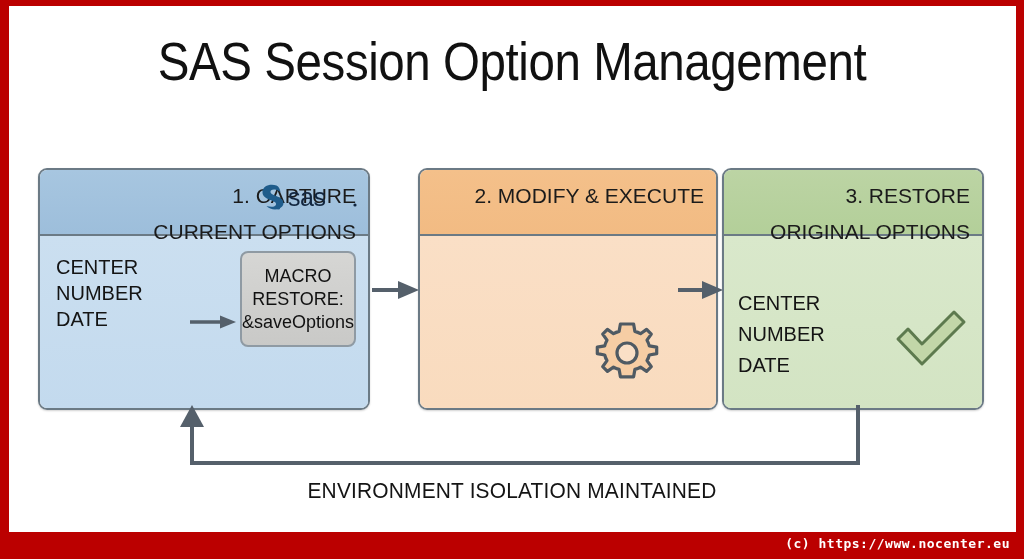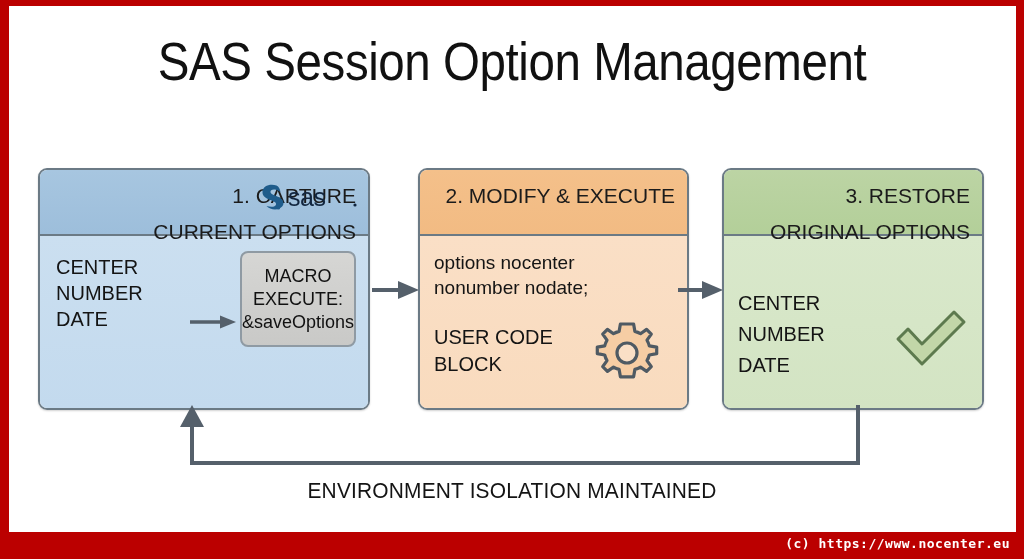--- a/index.html
+++ b/index.html
@@ -91,21 +91,21 @@
     color: #141414;
     line-height: 26px;
   }
 
   
   #stage-1 { left: 38px; width: 332px; }
   #stage-1 .stage-head { background: linear-gradient(#a7c6e0, #9dbedb); }
   #stage-1 .stage-body { background: linear-gradient(#cbdff0, #c3daee); }
 
   
-  #stage-2 { left: 418px; width: 271px; }
+  #stage-2 { left: 418px; width: 300px; }
   #stage-2 .stage-head { background: linear-gradient(#f4c08a, #f2bb83); }
   #stage-2 .stage-body { background: linear-gradient(#fadfc6, #f9dbbe); }
 
   
   #stage-3 { left: 722px; width: 262px; }
   #stage-3 .stage-head { background: linear-gradient(#bcd4a4, #b3cf99); }
   #stage-3 .stage-body { background: linear-gradient(#d9e8cb, #d3e4c3); }
 
   
   #sas-logo {
@@ -264,40 +264,36 @@
         <div class="body-line">CENTER</div>
         <div class="body-line">NUMBER</div>
         <div class="body-line">DATE</div>
       </div>
       <svg id="capture-arrow" viewBox="0 0 48 16">
         <line x1="0" y1="8" x2="32" y2="8" stroke="#55606b" stroke-width="3.4"></line>
         <polygon points="30,1.5 46,8 30,14.5" fill="#55606b"></polygon>
       </svg>
       <div id="macro-chip">
         <div class="macro-line">MACRO</div>
-        <div class="macro-line">EXECUTE:</div>
+        <div class="macro-line">RESTORE:</div>
         <div class="macro-line">&amp;saveOptions</div>
       </div>
     </div>
   </div>
 
   <svg class="connector" id="connector-1-2" viewBox="0 0 48 22">
     <line x1="0" y1="11" x2="28" y2="11" stroke="#55606b" stroke-width="4"></line>
     <polygon points="26,2 47,11 26,20" fill="#55606b"></polygon>
   </svg>
 
   <div class="stage" id="stage-2">
     <div class="stage-head">
       <div class="stage-head-text">2. MODIFY &amp; EXECUTE</div>
     </div>
     <div class="stage-body">
-      <div id="exec-code">options nocenter
-nonumber nodate;</div>
-      <div id="exec-label">USER CODE
-BLOCK</div>
       <svg id="gear-icon" viewBox="0 0 70 70">
         <path d="M35 6 l6.6 0 1.3 7.4 a22.5 22.5 0 0 1 5.6 2.3 l6.1 -4.3 4.7 4.7 -4.3 6.1 a22.5 22.5 0 0 1 2.3 5.6 l7.4 1.3 0 6.6 -7.4 1.3 a22.5 22.5 0 0 1 -2.3 5.6 l4.3 6.1 -4.7 4.7 -6.1 -4.3 a22.5 22.5 0 0 1 -5.6 2.3 l-1.3 7.4 -6.6 0 -6.6 0 -1.3 -7.4 a22.5 22.5 0 0 1 -5.6 -2.3 l-6.1 4.3 -4.7 -4.7 4.3 -6.1 a22.5 22.5 0 0 1 -2.3 -5.6 l-7.4 -1.3 0 -6.6 7.4 -1.3 a22.5 22.5 0 0 1 2.3 -5.6 l-4.3 -6.1 4.7 -4.7 6.1 4.3 a22.5 22.5 0 0 1 5.6 -2.3 l1.3 -7.4 6.6 0 Z" fill="#f6cda4" stroke="#4f5a63" stroke-width="3.2" stroke-linejoin="round"></path>
         <circle cx="35" cy="35" r="10" fill="#fadfc6" stroke="#4f5a63" stroke-width="3.2"></circle>
       </svg>
     </div>
   </div>
 
   <svg class="connector" id="connector-2-3" viewBox="0 0 46 22">
     <line x1="0" y1="11" x2="26" y2="11" stroke="#55606b" stroke-width="4"></line>
     <polygon points="24,2 45,11 24,20" fill="#55606b"></polygon>

